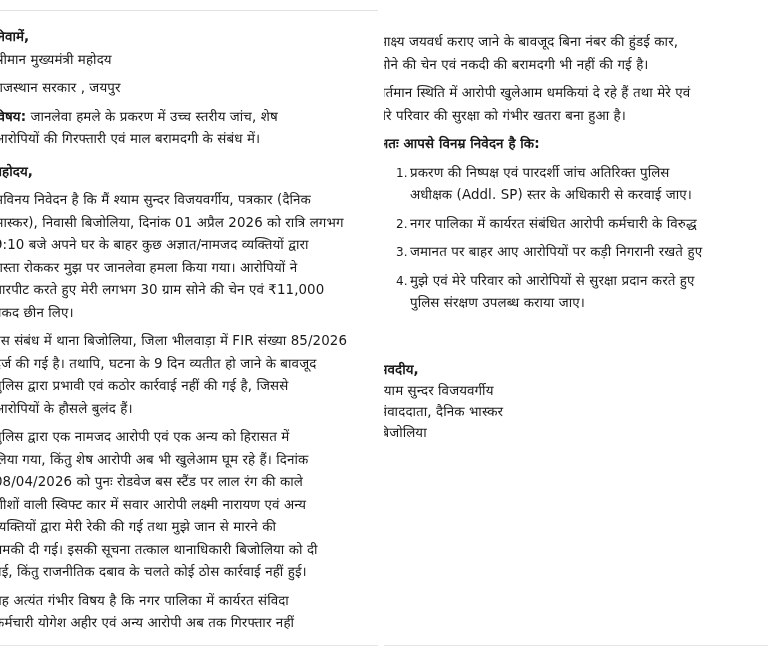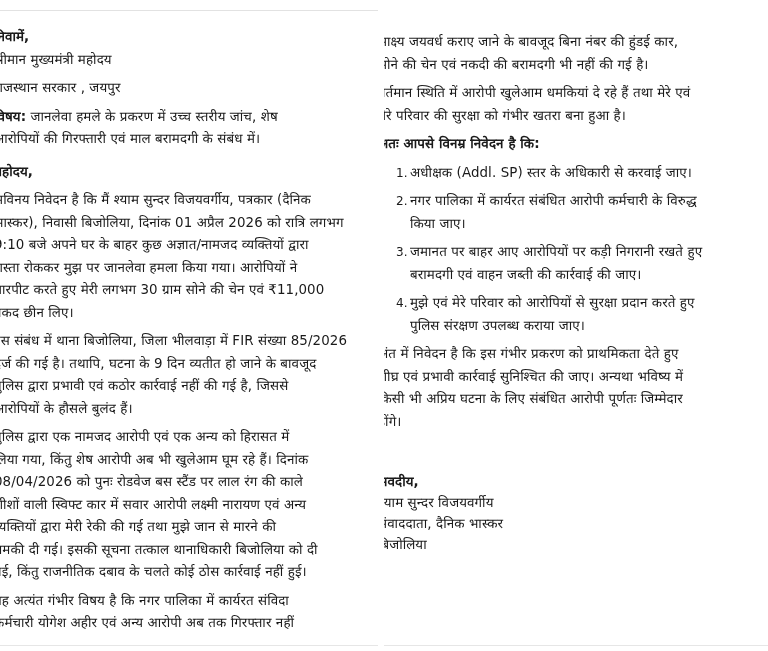--- a/index.html
+++ b/index.html
@@ -149,49 +149,42 @@
       <span class="line">मेरे परिवार की सुरक्षा को गंभीर खतरा बना हुआ है।</span>
     </div>
     <div class="gap-sm"></div>
 
     <span class="line bold">अतः आपसे विनम्र निवेदन है कि:</span>
     <div class="gap-sm"></div>
 
     <div>
       <div class="list-item">
         <span class="list-num">1.</span>
+        <span class="line">प्रकरण की निष्पक्ष एवं पारदर्शी जांच अतिरिक्त पुलिस</span>
         <span class="line">अधीक्षक (Addl. SP) स्तर के अधिकारी से करवाई जाए।</span>
       </div>
       <div class="gap-sm"></div>
       <div class="list-item">
         <span class="list-num">2.</span>
         <span class="line">नगर पालिका में कार्यरत संबंधित आरोपी कर्मचारी के विरुद्ध</span>
-        <span class="line">किया जाए।</span>
       </div>
       <div class="gap-sm"></div>
       <div class="list-item">
         <span class="list-num">3.</span>
         <span class="line">जमानत पर बाहर आए आरोपियों पर कड़ी निगरानी रखते हुए</span>
-        <span class="line">बरामदगी एवं वाहन जब्ती की कार्रवाई की जाए।</span>
       </div>
       <div class="gap-sm"></div>
       <div class="list-item">
         <span class="list-num">4.</span>
         <span class="line">मुझे एवं मेरे परिवार को आरोपियों से सुरक्षा प्रदान करते हुए</span>
         <span class="line">पुलिस संरक्षण उपलब्ध कराया जाए।</span>
       </div>
     </div>
     <div class="gap-sm"></div>
 
-    <div>
-      <span class="line">अंत में निवेदन है कि इस गंभीर प्रकरण को प्राथमिकता देते हुए</span>
-      <span class="line">शीघ्र एवं प्रभावी कार्रवाई सुनिश्चित की जाए। अन्यथा भविष्य में</span>
-      <span class="line">किसी भी अप्रिय घटना के लिए संबंधित आरोपी पूर्णतः जिम्मेदार</span>
-      <span class="line">होंगे।</span>
-    </div>
     <div class="gap-lg"></div>
 
     <div>
       <span class="sig-line bold">भवदीय,</span>
       <span class="sig-line">श्याम सुन्दर विजयवर्गीय</span>
       <span class="sig-line">संवाददाता, दैनिक भास्कर</span>
       <span class="sig-line">बिजोलिया</span>
     </div>
   </div>
   <div class="bottom-rule"></div>

